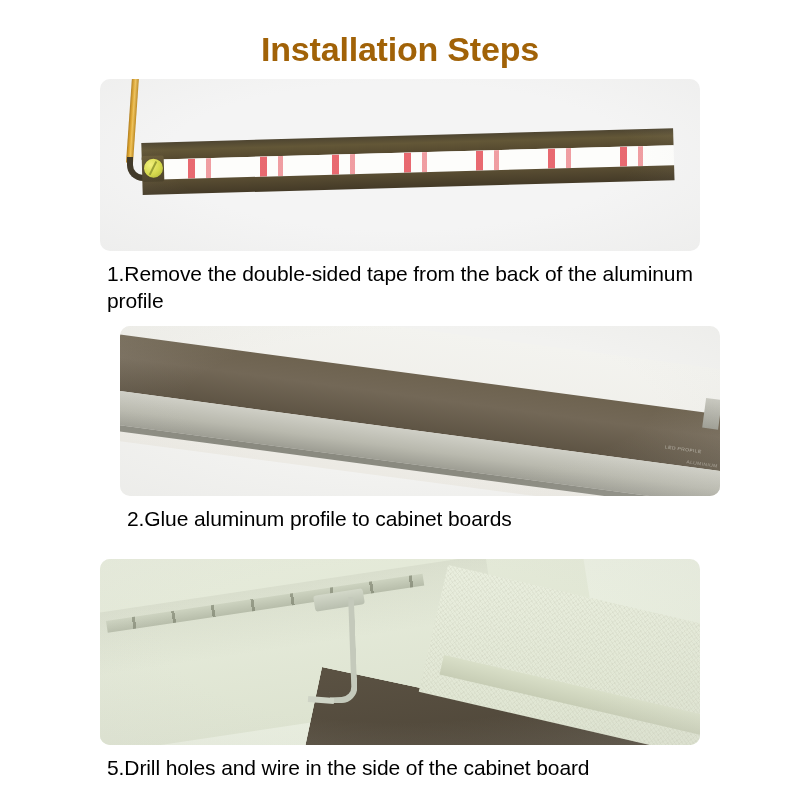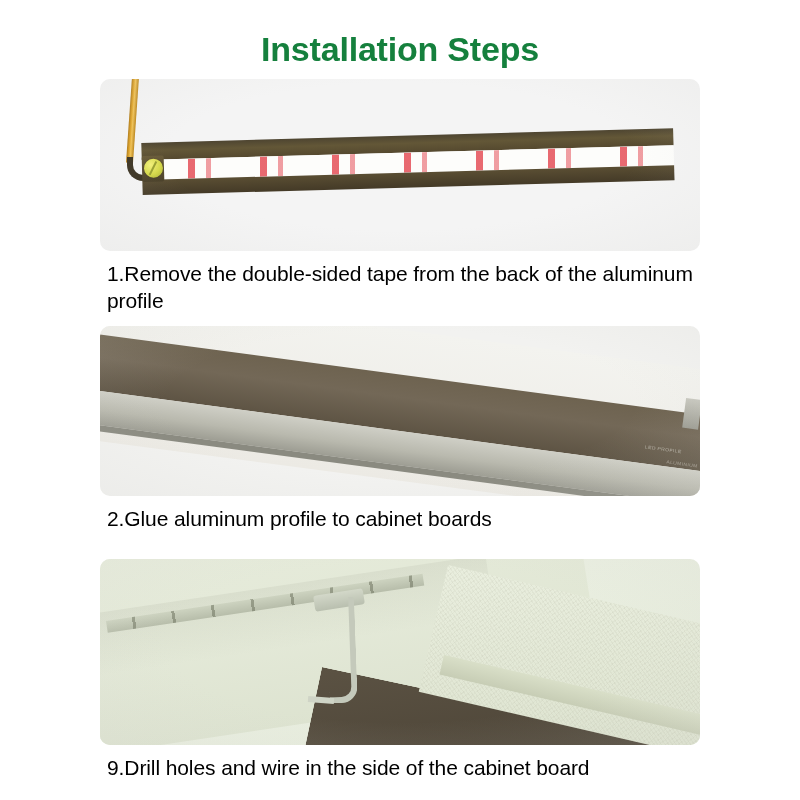--- a/index.html
+++ b/index.html
@@ -20,21 +20,21 @@
     height: 800px;
     position: relative;
     box-sizing: border-box;
   }
 
   
   .page-title {
     text-align: center;
     font-size: 34px;
     font-weight: bold;
-    color: #15803d;
+    color: #a16207;
     letter-spacing: -0.2px;
     padding-top: 4px;
     line-height: 44px;
   }
 
   
   .step {
     position: absolute;
     left: 100px;
     width: 600px;
@@ -393,21 +393,21 @@
           <div class="p1-sticker">
             <div class="p1-sticker-slash"></div>
           </div>
         </div>
       </div>
       <div class="vignette-soft"></div>
     </div>
     <div class="caption">1.Remove the double-sided tape from the back of the aluminum profile</div>
   </div>
 
-  <div class="step" style="top:303px;">
+  <div class="step" style="top:303px;margin-left:20px;">
     <div class="photo photo2">
       <div class="p2-board">
         <div class="p2-board-face"></div>
       </div>
       <div class="p2-bar">
         <div class="p2-bar-face">
           <div class="p2-print">LED PROFILE</div>
           <div class="p2-print2">ALUMINIUM</div>
         </div>
         <div class="p2-bar-lip"></div>
@@ -431,16 +431,16 @@
       </div>
       <div class="p3-edge-strip"></div>
       <div class="p3-rail">
         <div class="p3-rail-ticks"></div>
       </div>
       <div class="p3-clip"></div>
       <div class="p3-wire"></div>
       <div class="p3-wire-tail"></div>
       <div class="vignette-soft"></div>
     </div>
-    <div class="caption">9.Drill holes and wire in the side of the cabinet board</div>
+    <div class="caption">5.Drill holes and wire in the side of the cabinet board</div>
   </div>
 
 </div>
 
 </body></html>

